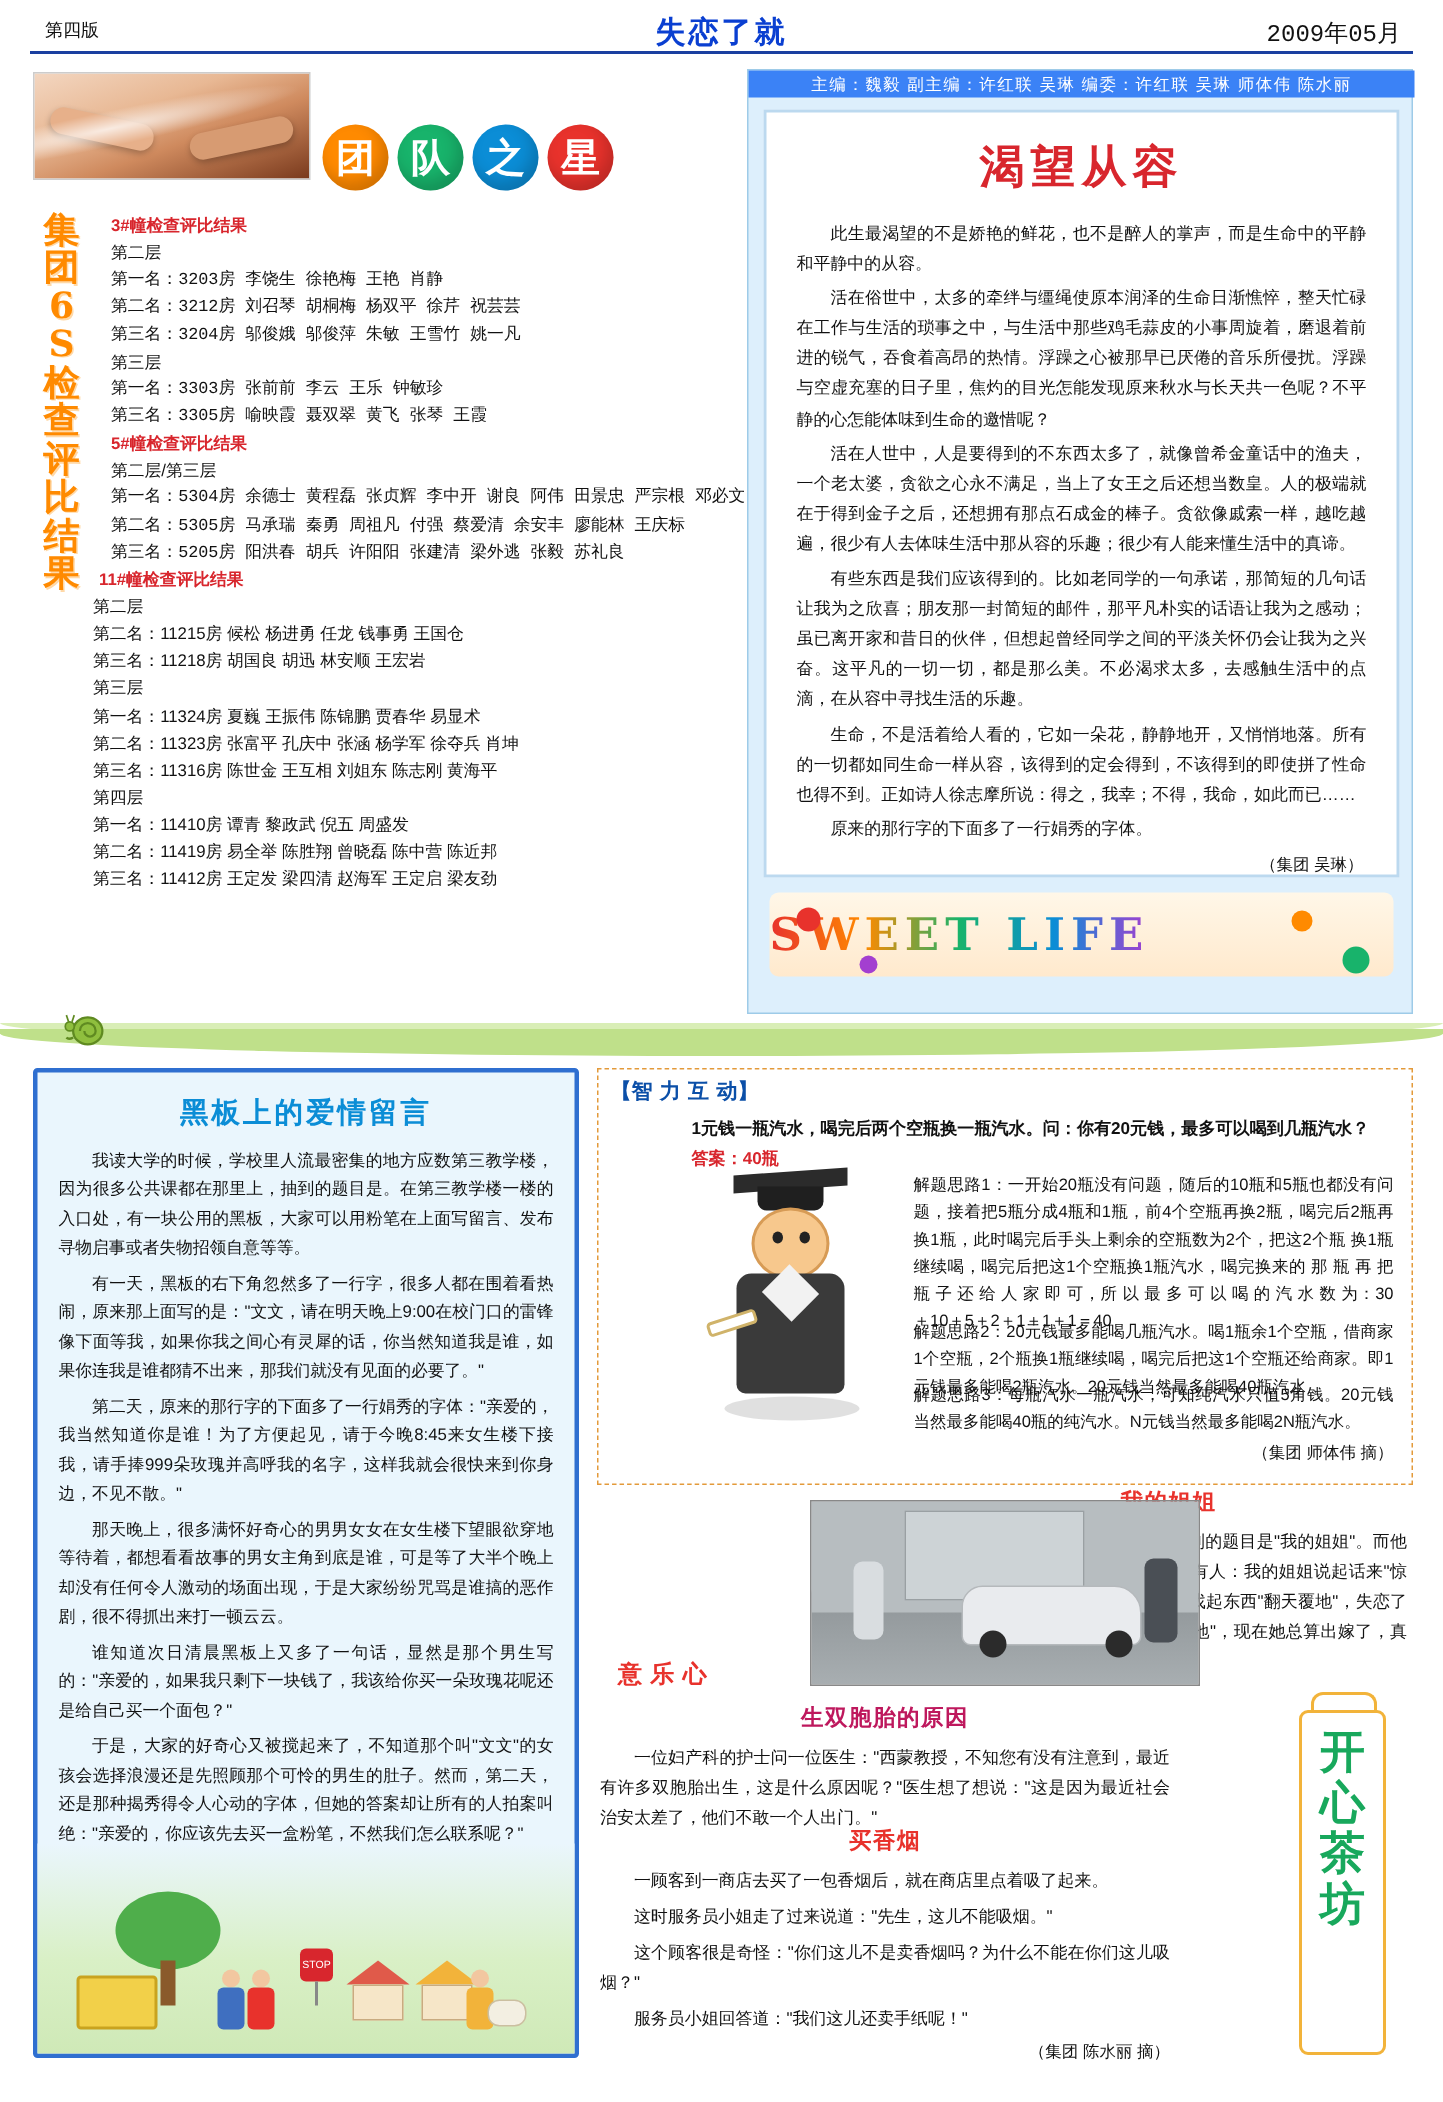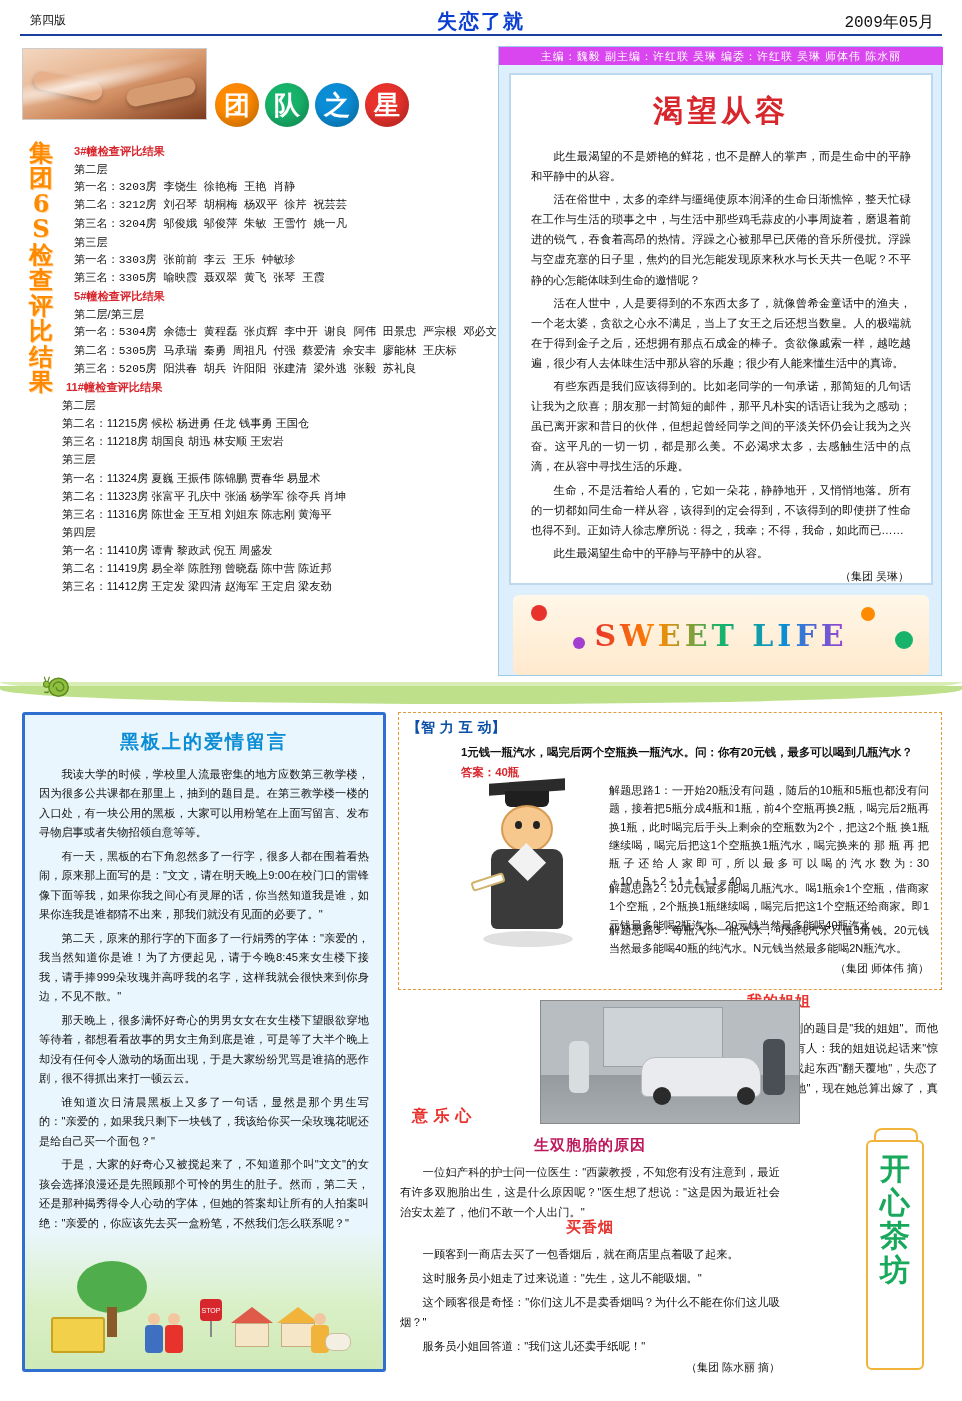--- a/index.html
+++ b/index.html
@@ -85,45 +85,45 @@
   .inspect .hd0 { color:#d8262d; font-weight:bold; margin-left:4px; }
 
   
   .panel {
     position:absolute; left:498px; top:46px; width:444px; height:630px;
     background:#ddeffc;
     border:1px solid #9ecbe8;
   }
   .panel .editors {
     position:absolute; left:0; top:0; width:444px; height:18px;
-    background:#d946ef; color:#fff; font-size:11px;
+    background:#3b82f6; color:#fff; font-size:11px;
     display:flex; align-items:center; justify-content:center; letter-spacing:1px;
   }
   .panel .inner {
     position:absolute; left:10px; top:26px; width:424px; height:512px;
     background:#fff; border:2px solid #bcd9ef;
   }
   .panel .art-title {
     margin-top:16px; text-align:center;
     font-size:30px; font-weight:bold; color:#d8262d;
     font-family:"DejaVu Serif", serif; letter-spacing:4px;
   }
   .panel .art-body {
     margin:14px 20px 0 20px; font-size:11.3px; line-height:1.78; color:#111;
     text-align:justify;
   }
   .panel .art-body p { margin:0 0 3px 0; text-indent:2em; }
   .panel .sign { margin:6px 22px 0 0; text-align:right; font-size:11px; color:#111; }
 
   
   .sweet {
-    position:absolute; left:14px; top:548px; width:416px; height:80px;
+    position:absolute; left:14px; top:548px; width:416px; height:56px;
     background: linear-gradient(180deg,#fff7e8,#ffe9cd);
     border-radius:6px;
-    display:flex; align-items:center; justify-content:center;
+    display:flex; align-items:center; justify-content:flex-start;
     overflow:hidden;
   }
   .sweet .word {
     font-family:"DejaVu Serif", serif; font-size:30px; font-weight:bold;
     letter-spacing:4px;
     background: linear-gradient(90deg,#e8322c,#ff8a00,#18b36b,#0b8dd6,#a33fd0);
     -webkit-background-clip:text; background-clip:text; color:transparent;
   }
   .sweet .berry { position:absolute; border-radius:50%; }
 
@@ -324,21 +324,21 @@
   <div class="panel">
     <div class="editors">主编：魏毅  副主编：许红联  吴琳  编委：许红联  吴琳  师体伟  陈水丽</div>
     <div class="inner">
       <div class="art-title">渴望从容</div>
       <div class="art-body" id="feat-body">
           <p>此生最渴望的不是娇艳的鲜花，也不是醉人的掌声，而是生命中的平静和平静中的从容。</p>
           <p>活在俗世中，太多的牵绊与缰绳使原本润泽的生命日渐憔悴，整天忙碌在工作与生活的琐事之中，与生活中那些鸡毛蒜皮的小事周旋着，磨退着前进的锐气，吞食着高昂的热情。浮躁之心被那早已厌倦的音乐所侵扰。浮躁与空虚充塞的日子里，焦灼的目光怎能发现原来秋水与长天共一色呢？不平静的心怎能体味到生命的邀惜呢？</p>
           <p>活在人世中，人是要得到的不东西太多了，就像曾希金童话中的渔夫，一个老太婆，贪欲之心永不满足，当上了女王之后还想当数皇。人的极端就在于得到金子之后，还想拥有那点石成金的棒子。贪欲像戚索一样，越吃越遍，很少有人去体味生活中那从容的乐趣；很少有人能来懂生活中的真谛。</p>
           <p>有些东西是我们应该得到的。比如老同学的一句承诺，那简短的几句话让我为之欣喜；朋友那一封简短的邮件，那平凡朴实的话语让我为之感动；虽已离开家和昔日的伙伴，但想起曾经同学之间的平淡关怀仍会让我为之兴奋。这平凡的一切一切，都是那么美。不必渴求太多，去感触生活中的点滴，在从容中寻找生活的乐趣。</p>
           <p>生命，不是活着给人看的，它如一朵花，静静地开，又悄悄地落。所有的一切都如同生命一样从容，该得到的定会得到，不该得到的即使拼了性命也得不到。正如诗人徐志摩所说：得之，我幸；不得，我命，如此而已……</p>
-          <p>此生最渴望生命中的平静与平静中的从容。</p>
+          <p>原来的那行字的下面多了一行娟秀的字体。</p>
         </div>
       <div class="sign">（集团 吴琳）</div>
     </div>
     <div class="sweet">
       <div class="word">SWEET LIFE</div>
       <div class="berry" style="left:18px;top:10px;width:16px;height:16px;background:#e8322c;"></div>
       <div class="berry" style="left:348px;top:12px;width:14px;height:14px;background:#ff8a00;"></div>
       <div class="berry" style="left:382px;top:36px;width:18px;height:18px;background:#18b36b;"></div>
       <div class="berry" style="left:60px;top:42px;width:12px;height:12px;background:#a33fd0;"></div>
     </div>

